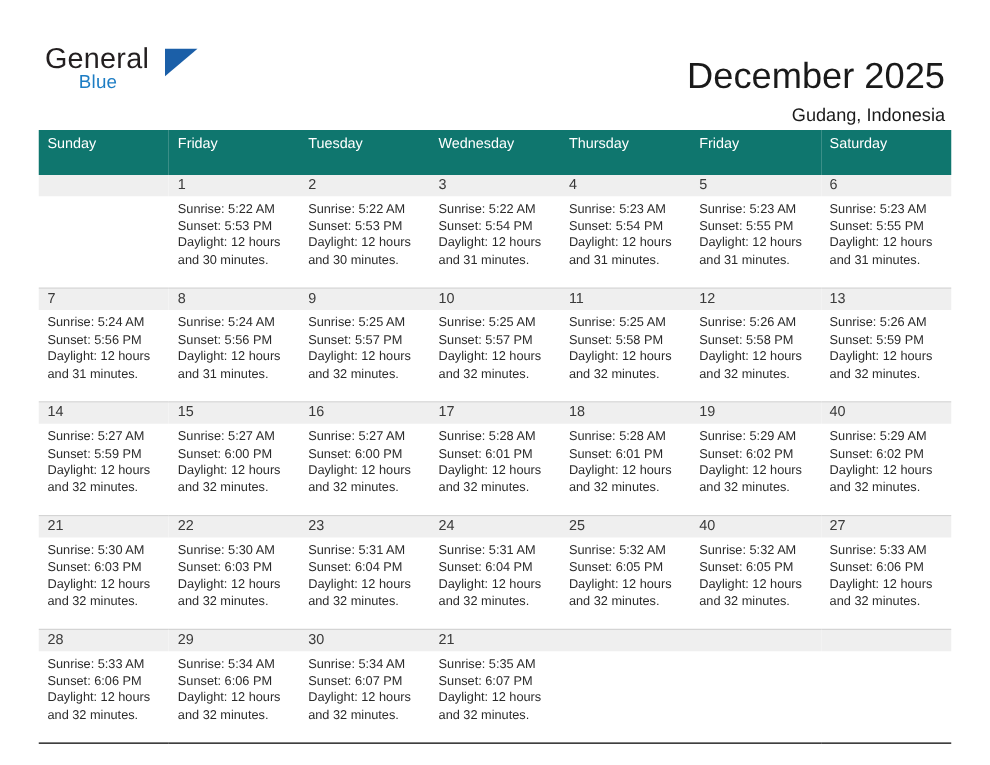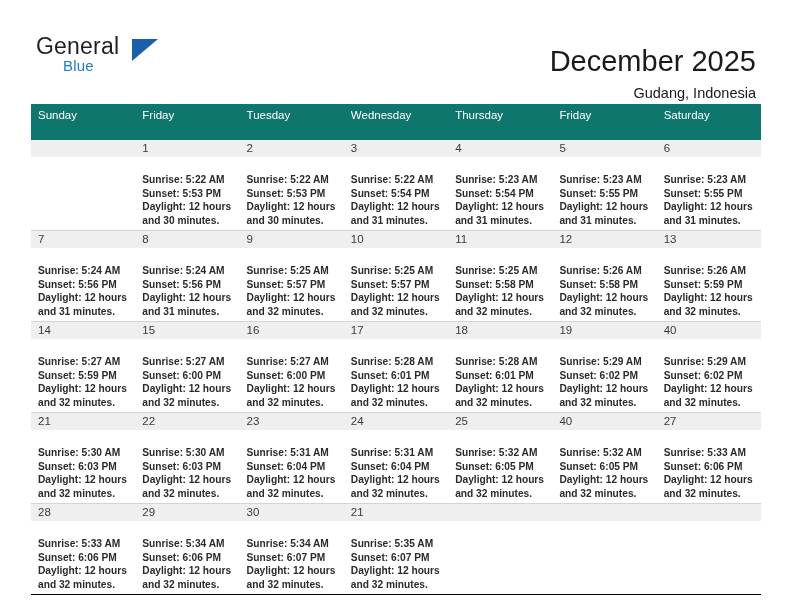--- a/index.html
+++ b/index.html
@@ -131,22 +131,21 @@
     line-height: 17px;
     padding-left: 7px;
     font-size: 11.5px;
     color: #3a3a3a;
   }
   .daynum-band.empty {
     color: transparent;
   }
 
   .cell-body {
-    padding: 16px 6px 0 7px;
-    font-weight: bold;
+    padding: 4px 6px 0 7px;
   }
   .cell-line {
     font-size: 10.2px;
     line-height: 13.6px;
     color: #2b2b2b;
     white-space: nowrap;
   }
   .cell-empty .cell-body { visibility: hidden; }
 </style>
 </head>

